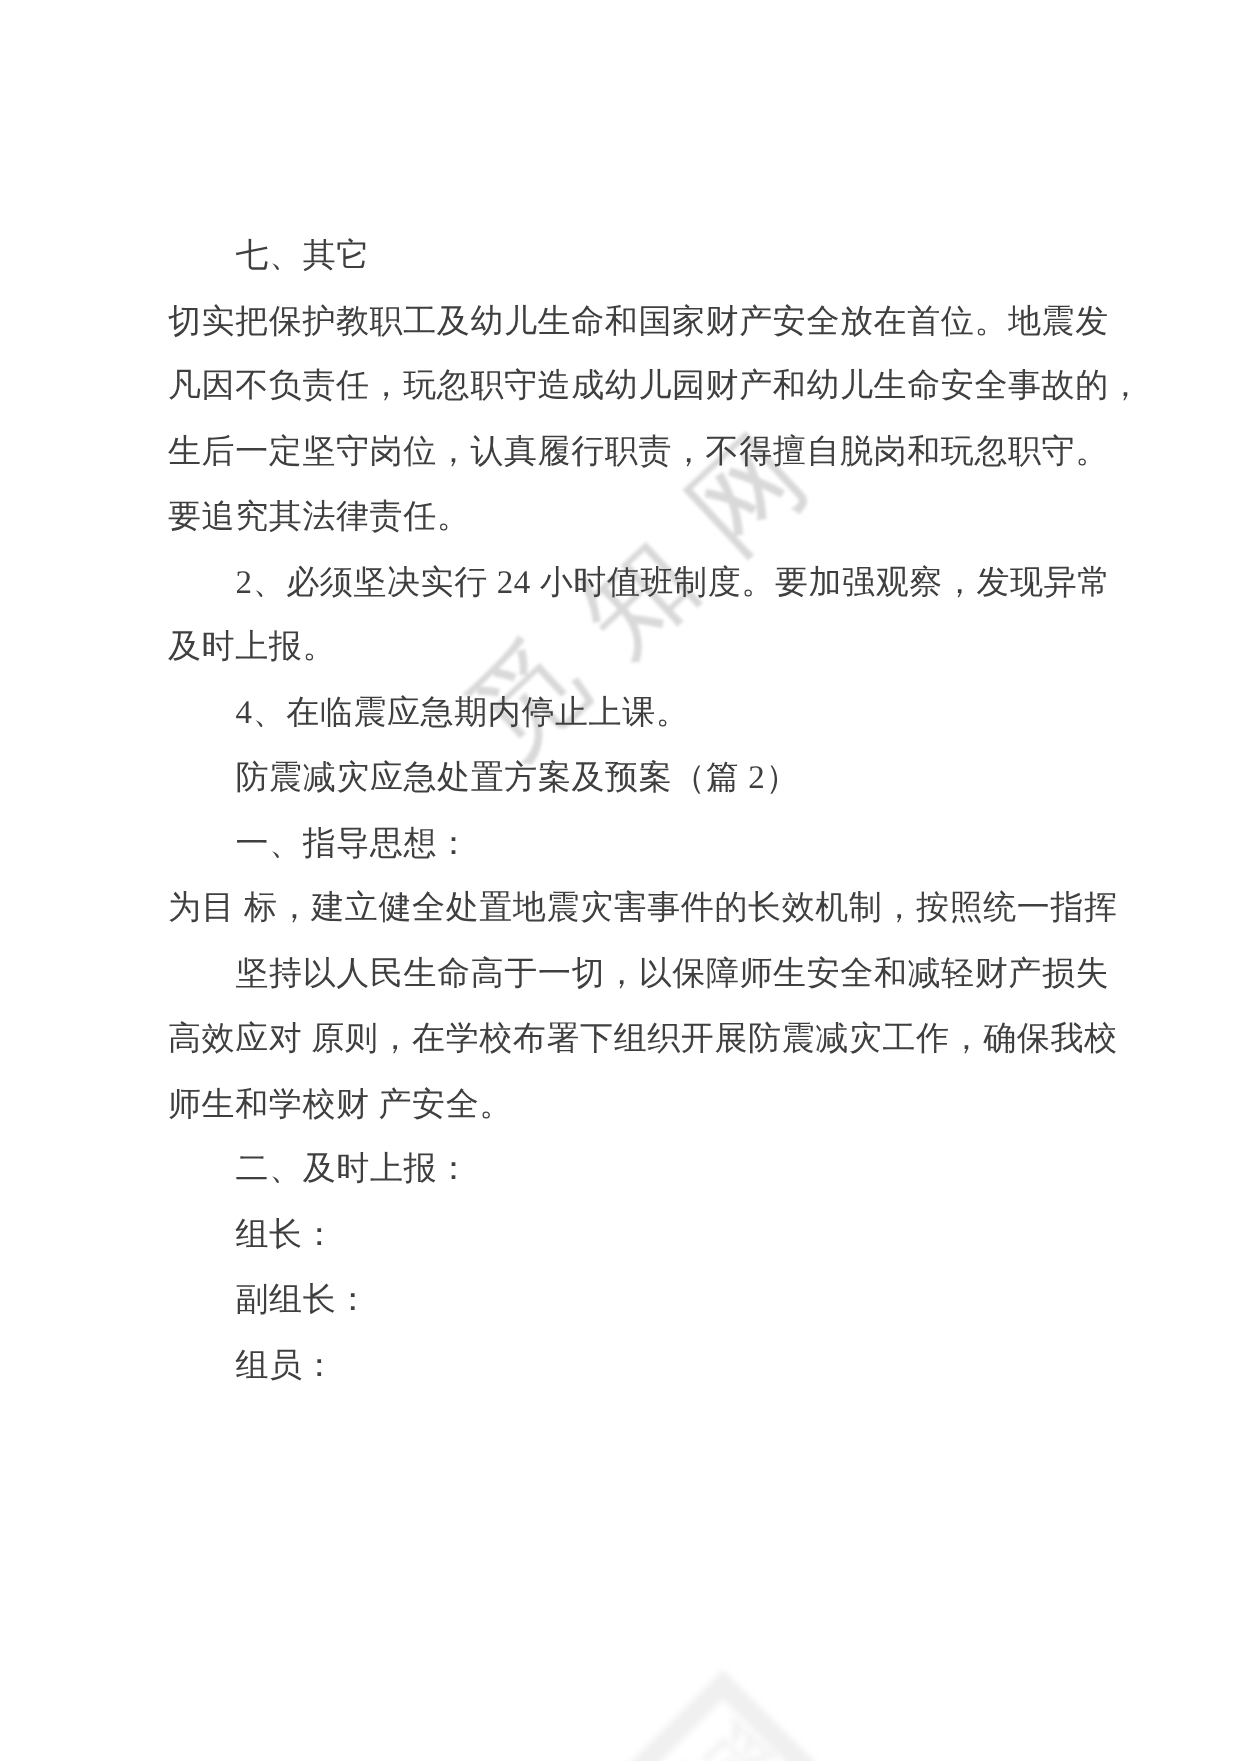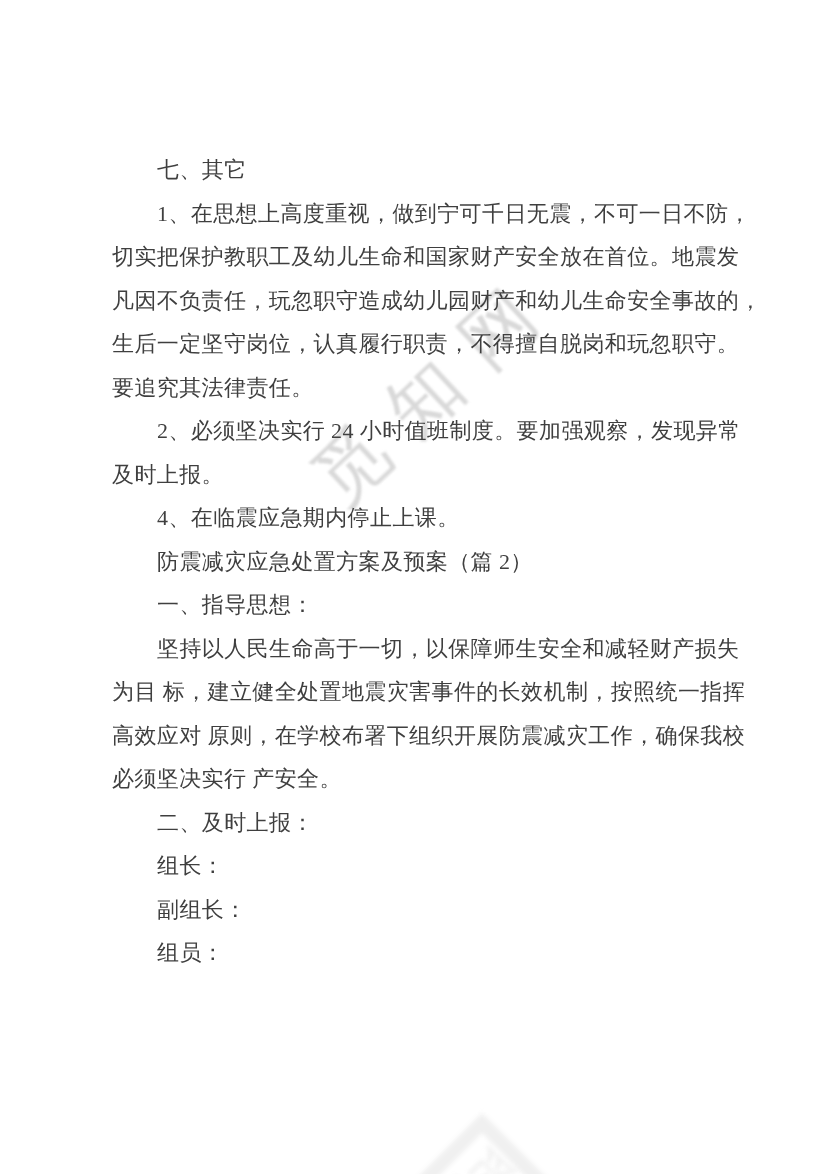--- a/index.html
+++ b/index.html
@@ -77,33 +77,32 @@
 <div class="page">
 
   <div class="watermark-text">觅知网</div>
 
   <div class="watermark-logo">
     <span class="watermark-logo-glyph">觅</span>
   </div>
 
   <div class="doc-body">
       <div class="line indent">七、其它</div>
-      <div class="line indent">1、在思想上高度重视，做到宁可千日无震，不可一日不防，</div>
       <div class="line">切实把保护教职工及幼儿生命和国家财产安全放在首位。地震发</div>
       <div class="line">凡因不负责任，玩忽职守造成幼儿园财产和幼儿生命安全事故的，</div>
       <div class="line">生后一定坚守岗位，认真履行职责，不得擅自脱岗和玩忽职守。</div>
       <div class="line">要追究其法律责任。</div>
       <div class="line indent">2、必须坚决实行 24 小时值班制度。要加强观察，发现异常</div>
       <div class="line">及时上报。</div>
       <div class="line indent">4、在临震应急期内停止上课。</div>
       <div class="line indent">防震减灾应急处置方案及预案（篇 2）</div>
       <div class="line indent">一、指导思想：</div>
+      <div class="line">为目 标，建立健全处置地震灾害事件的长效机制，按照统一指挥</div>
       <div class="line indent">坚持以人民生命高于一切，以保障师生安全和减轻财产损失</div>
-      <div class="line">为目 标，建立健全处置地震灾害事件的长效机制，按照统一指挥</div>
       <div class="line">高效应对 原则，在学校布署下组织开展防震减灾工作，确保我校</div>
-      <div class="line">必须坚决实行 产安全。</div>
+      <div class="line">师生和学校财 产安全。</div>
       <div class="line indent">二、及时上报：</div>
       <div class="line indent">组长：</div>
       <div class="line indent">副组长：</div>
       <div class="line indent">组员：</div>
     </div>
 
 </div>
 
 </body></html>

